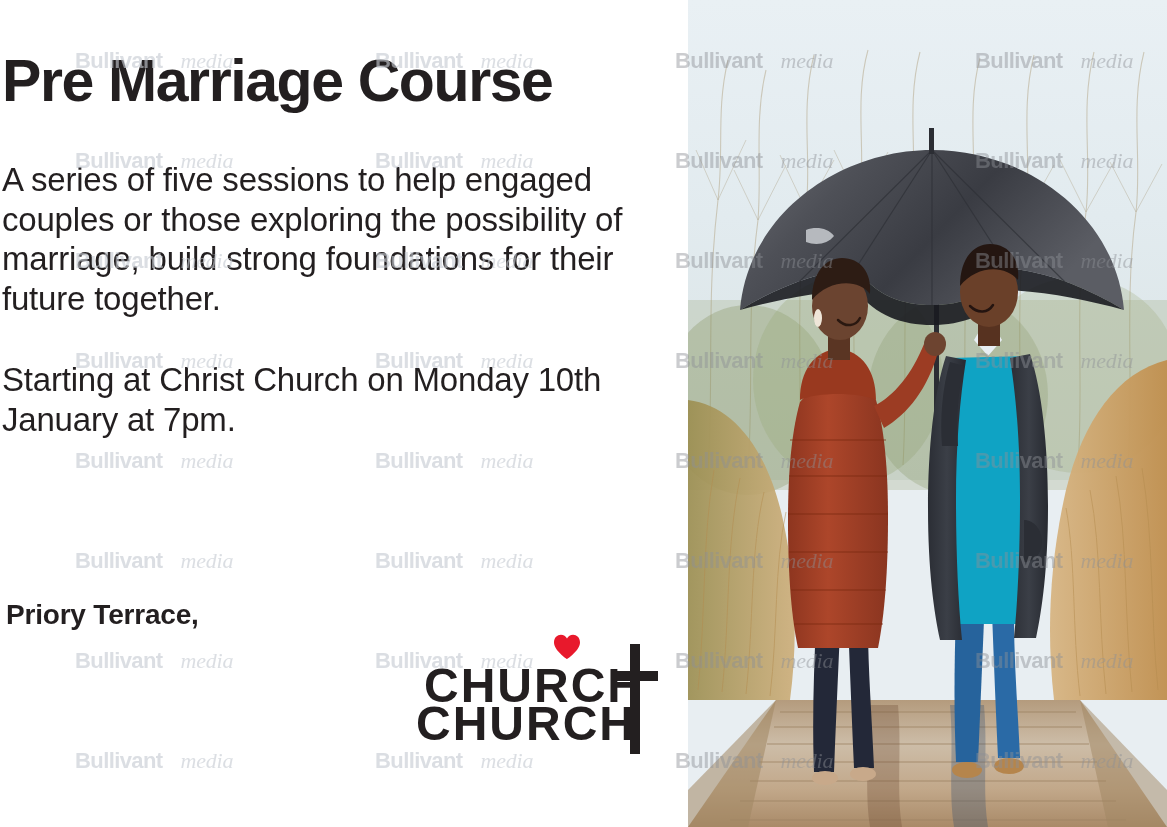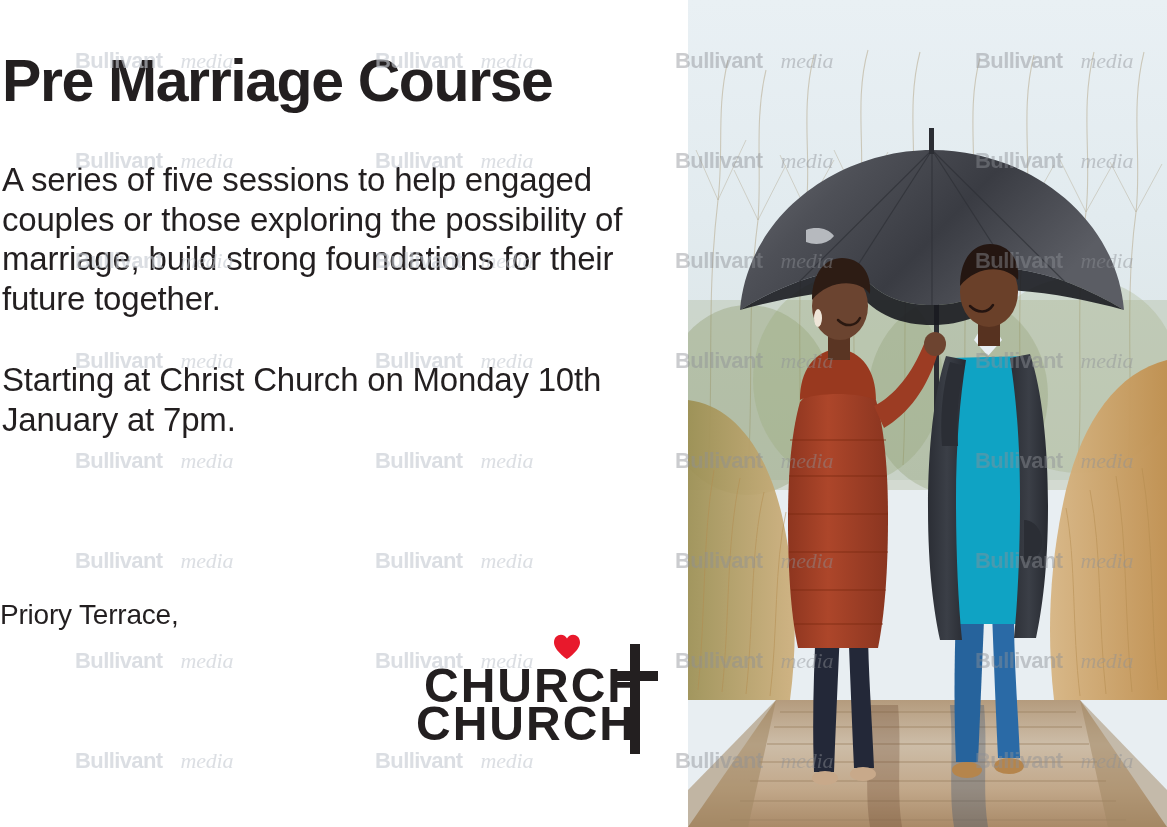--- a/index.html
+++ b/index.html
@@ -33,23 +33,24 @@
     position:absolute; left:2px; top:360px; width:660px;
     font-size:33px; line-height:39.5px; color:#231f20;
     letter-spacing:-0.2px;
   }
   #contact{
     position:absolute; left:2px; top:480px; width:672px;
     font-size:33px; line-height:39.5px; color:#231f20;
     letter-spacing:-0.2px;
   }
   #address{
-    position:absolute; left:0; top:597px; width:400px;
+    position:absolute; left:6px; top:597px; width:400px;
     font-size:28px; line-height:36px; color:#231f20;
     letter-spacing:-0.2px;
+    font-weight:bold;
   }
 
   
   #logo{
     position:absolute; left:416px; top:632px;
     width:240px; height:132px;
   }
   .logo-row{
     position:relative; font-weight:bold; color:#231f20;
     letter-spacing:1.5px; line-height:1;

